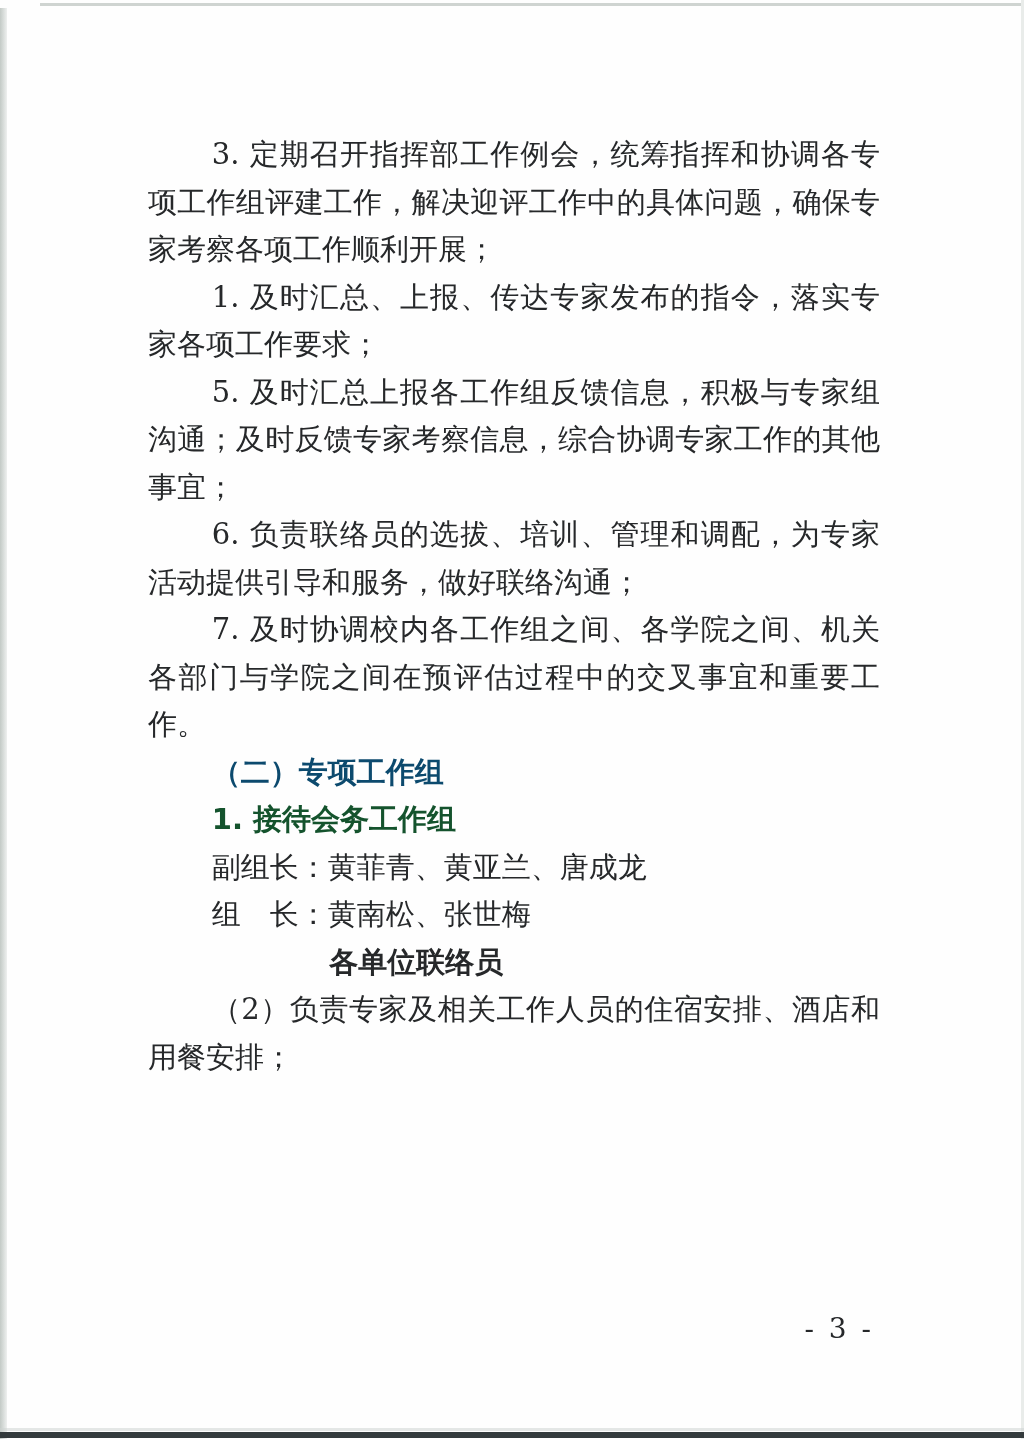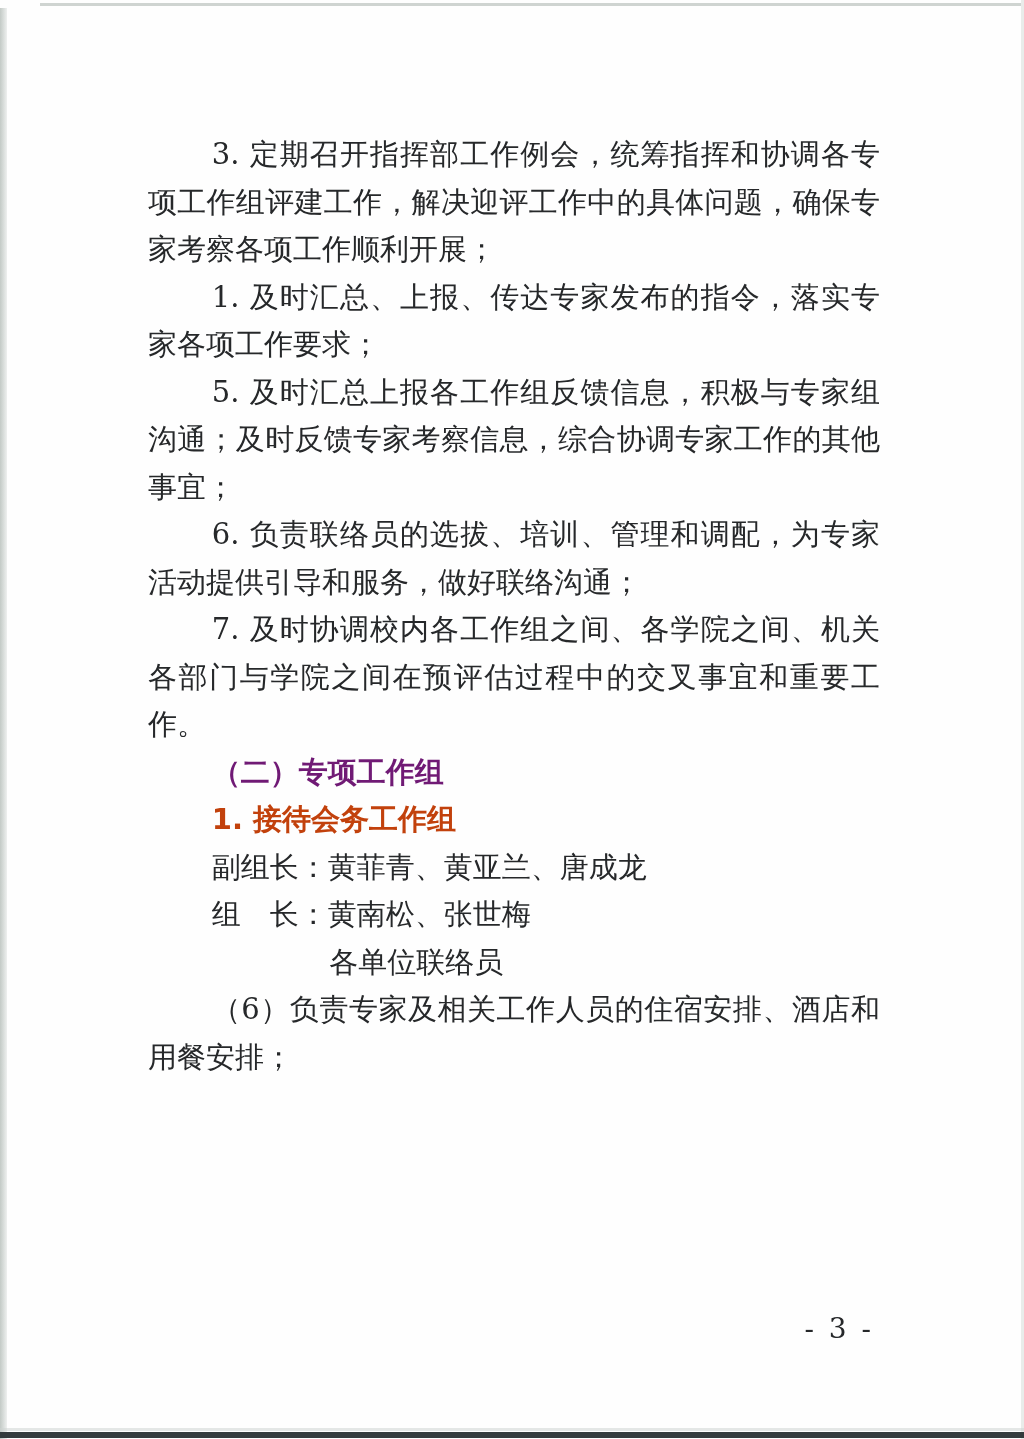--- a/index.html
+++ b/index.html
@@ -58,29 +58,30 @@
     font-size: 29px;
     line-height: 47.5px;
     text-align: justify;
   }
   .para {
     margin: 0;
     text-indent: 2.2em;
   }
   .heading {
     font-weight: bold;
-    color: #c2410c;
+    color: #14532d;
     font-family: "DejaVu Sans", sans-serif;
   }
   .heading-kai {
     font-weight: bold;
-    color: #701a75;
+    color: #0c4a6e;
   }
   .deep-indent {
     text-indent: 6.25em;
+    font-weight: bold;
   }
   .page-number {
     position: absolute;
     top: 1312px;
     right: 150px;
     font-size: 28px;
     letter-spacing: 3px;
     color: #26282a;
   }
 </style>
@@ -99,18 +100,18 @@
     <p class="para">3. 定期召开指挥部工作例会，统筹指挥和协调各专项工作组评建工作，解决迎评工作中的具体问题，确保专家考察各项工作顺利开展；</p>
     <p class="para">1. 及时汇总、上报、传达专家发布的指令，落实专家各项工作要求；</p>
     <p class="para">5. 及时汇总上报各工作组反馈信息，积极与专家组沟通；及时反馈专家考察信息，综合协调专家工作的其他事宜；</p>
     <p class="para">6. 负责联络员的选拔、培训、管理和调配，为专家活动提供引导和服务，做好联络沟通；</p>
     <p class="para">7. 及时协调校内各工作组之间、各学院之间、机关各部门与学院之间在预评估过程中的交叉事宜和重要工作。</p>
     <p class="para heading-kai">（二）专项工作组</p>
     <p class="para heading">1. 接待会务工作组</p>
     <p class="para">副组长：黄菲青、黄亚兰、唐成龙</p>
     <p class="para">组　长：黄南松、张世梅</p>
     <p class="para deep-indent">各单位联络员</p>
-    <p class="para">（6）负责专家及相关工作人员的住宿安排、酒店和用餐安排；</p>
+    <p class="para">（2）负责专家及相关工作人员的住宿安排、酒店和用餐安排；</p>
   </main>
 
   <div class="page-number">- 3 -</div>
 
 </div>
 
 </body></html>

